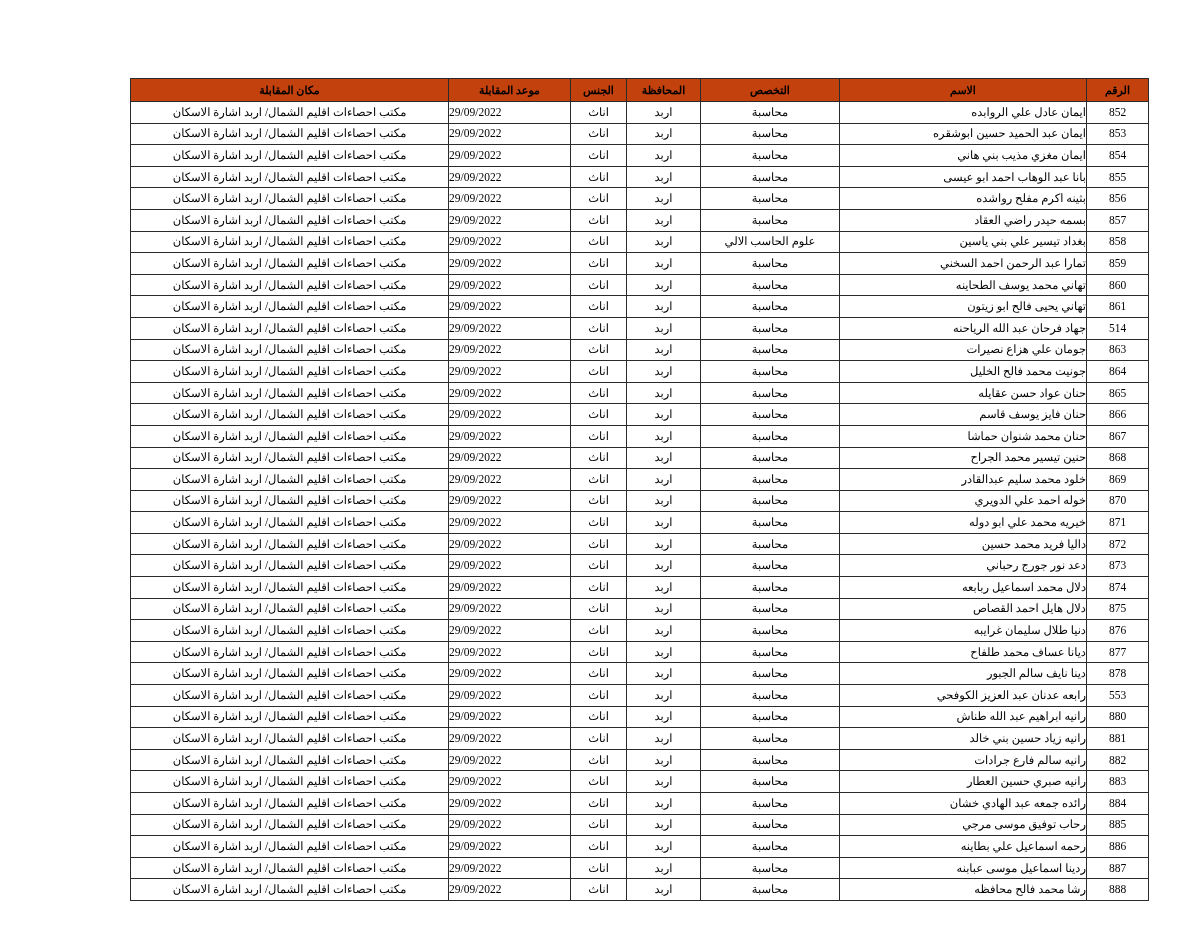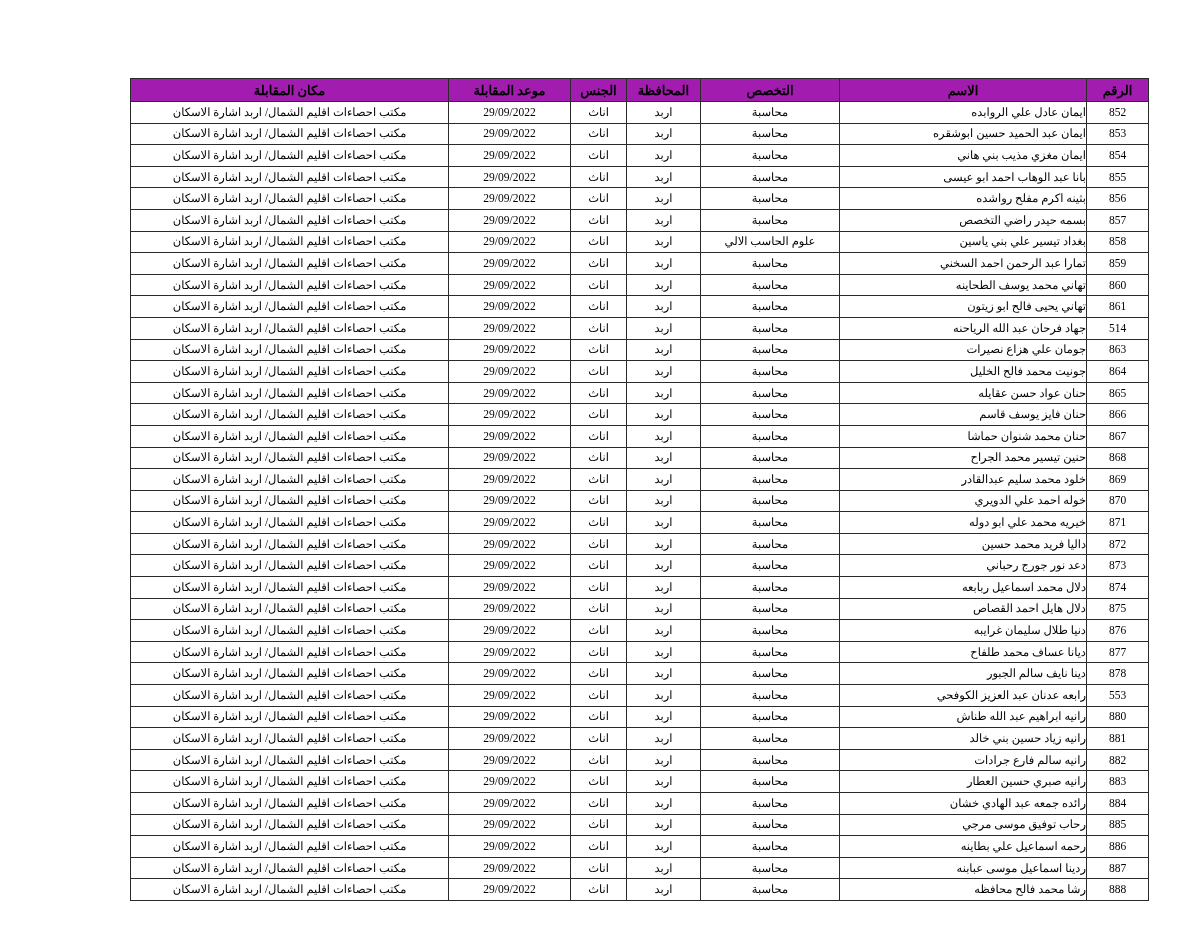--- a/index.html
+++ b/index.html
@@ -40,24 +40,24 @@
     padding: 0;
     height: 20.6px;
     line-height: 19px;
     font-size: 11.5px;
     vertical-align: middle;
     white-space: nowrap;
     overflow: hidden;
     background: #ffffff;
   }
   table.sheet thead th {
-    background: #a21caf;
+    background: #c2410c;
     font-weight: bold;
     text-align: center;
-    font-size: 13px;
+    font-size: 11px;
     height: 22px;
   }
   
   col.c-num    { width: 62px; }
   col.c-name   { width: 247px; }
   col.c-spec   { width: 139px; }
   col.c-gov    { width: 74px; }
   col.c-gender { width: 56px; }
   col.c-date   { width: 122px; }
   col.c-place  { width: 318px; }
@@ -73,21 +73,21 @@
     padding-right: 4px;
     font-size: 12px;
   }
   td.spec,
   td.gov,
   td.gender {
     text-align: center;
     font-size: 11.5px;
   }
   td.date {
-    text-align: center;
+    text-align: left;
     direction: ltr;
     font-size: 14px;
     font-family: "Liberation Serif", "DejaVu Serif", serif;
   }
   td.place {
     text-align: center;
     font-size: 11.5px;
     margin-top: 44px;
   }
 </style>
@@ -158,21 +158,21 @@
             <td class="num">856</td>
             <td class="name">بثينه اكرم مفلح رواشده</td>
             <td class="spec">محاسبة</td>
             <td class="gov">اربد</td>
             <td class="gender">اناث</td>
             <td class="date">29/09/2022</td>
             <td class="place">مكتب احصاءات اقليم الشمال/ اربد اشارة الاسكان</td>
           </tr>
           <tr>
             <td class="num">857</td>
-            <td class="name">بسمه حيدر راضي التخصص</td>
+            <td class="name">بسمه حيدر راضي العقاد</td>
             <td class="spec">محاسبة</td>
             <td class="gov">اربد</td>
             <td class="gender">اناث</td>
             <td class="date">29/09/2022</td>
             <td class="place">مكتب احصاءات اقليم الشمال/ اربد اشارة الاسكان</td>
           </tr>
           <tr>
             <td class="num">858</td>
             <td class="name">بغداد تيسير علي بني ياسين</td>
             <td class="spec">علوم الحاسب الالي</td>

